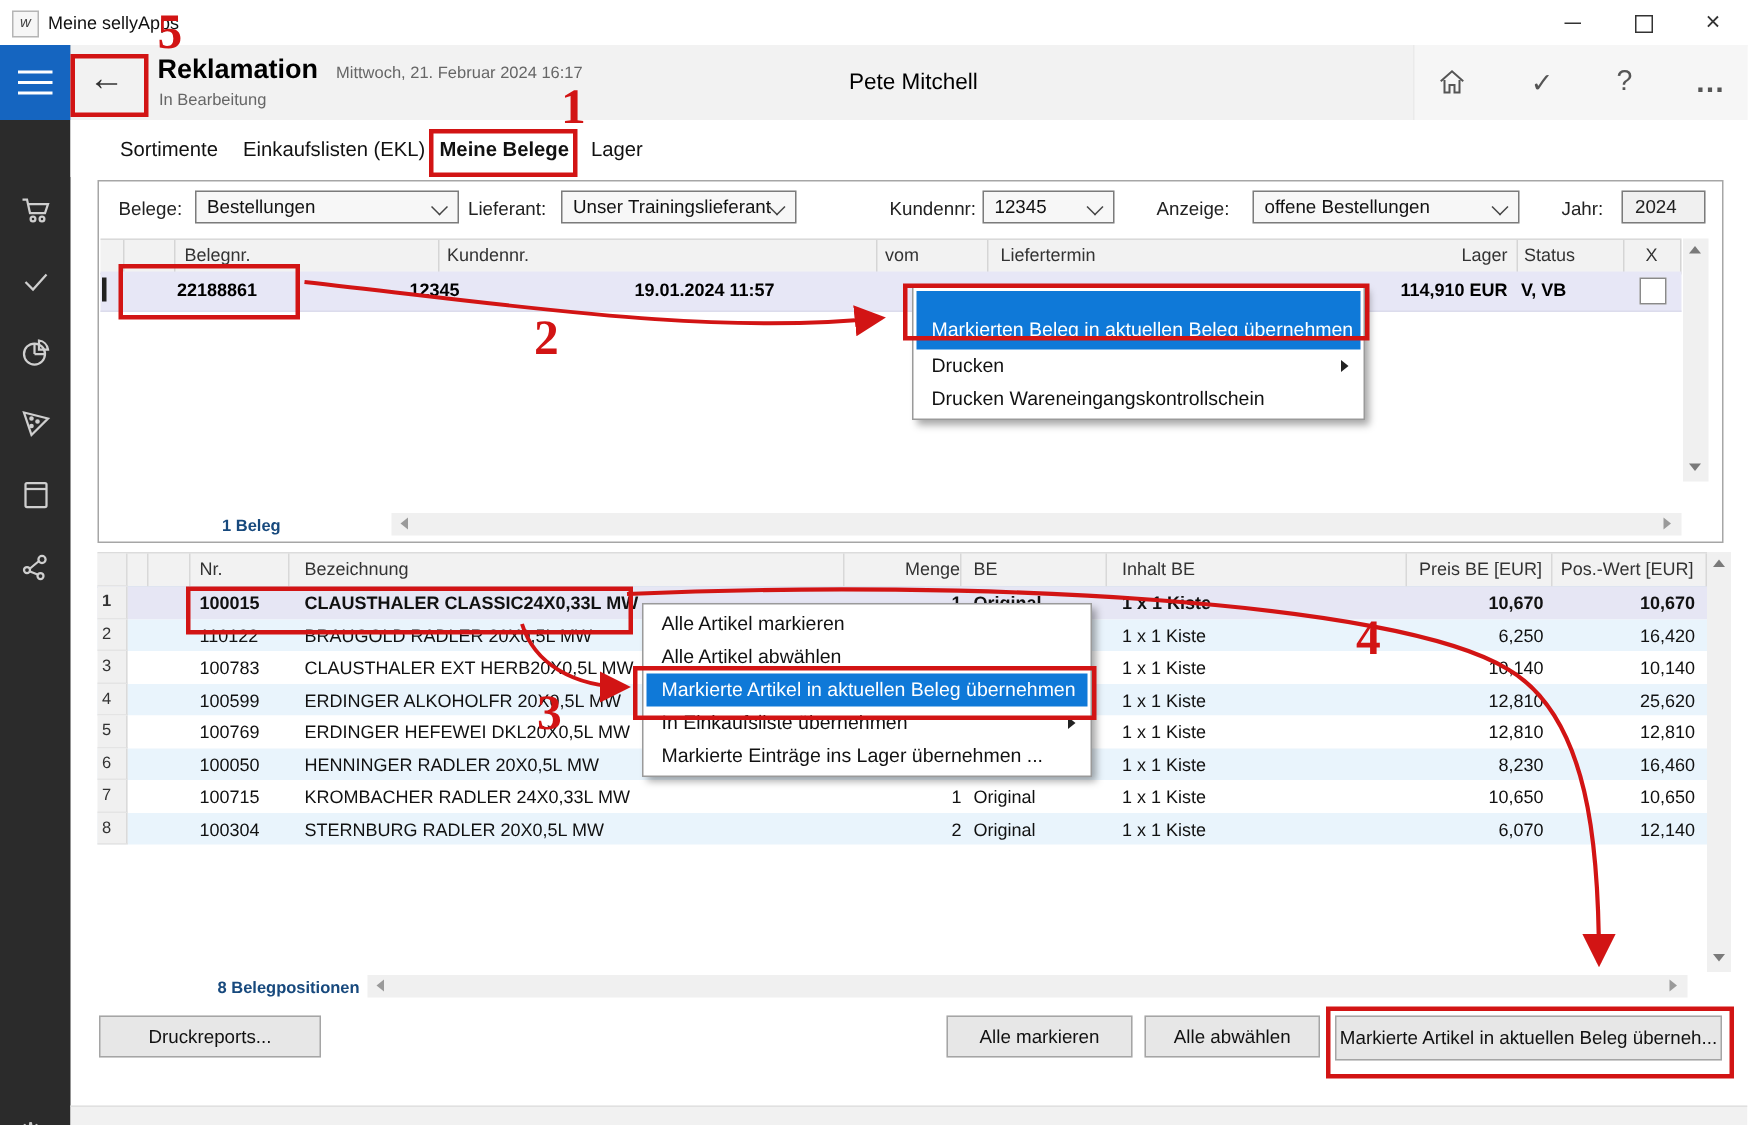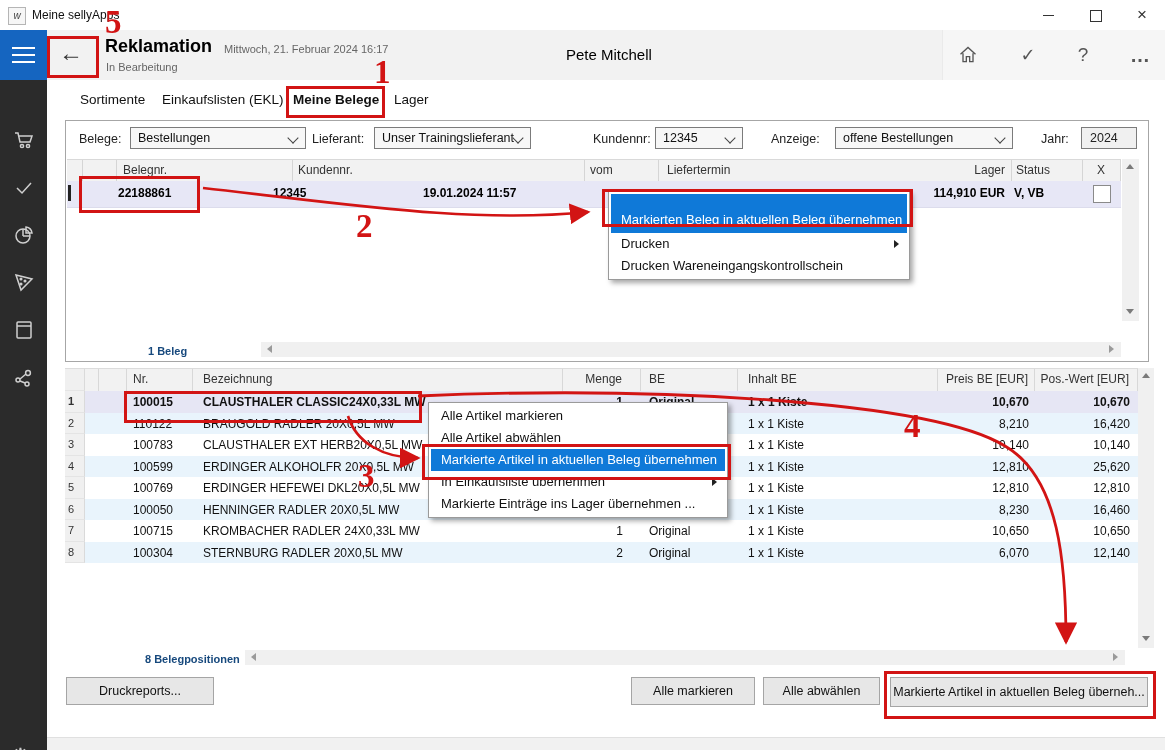--- a/index.html
+++ b/index.html
@@ -79,21 +79,21 @@
   .lth{box-sizing:border-box;font-size:12px;color:#333;padding-top:3px;border-right:1px solid #d8d8d8;height:22px}
   .ltbody{left:65px;top:391px;width:1073px}
   .lt-row{display:flex;height:21.5px;background:#fff}
   .lt-row.alt{background:#e9f4fc}
   .lt-row.selrow{background:#e6e6f4;font-weight:bold}
   .lc{box-sizing:border-box;padding-top:4px;font-size:12px;color:#111;overflow:hidden;white-space:nowrap}
   .c0{width:20px;background:#f0f0f0;border-right:1px solid #dadada;border-bottom:1px solid #e4e4e4;padding-left:3px;font-size:11px;color:#333}
   .c1{width:14px}.c2{width:28px}
   .c3{width:66px;padding-left:6px}
   .c4{width:370px;padding-left:10px}
-  .c5{width:78px;text-align:right;padding-right:18px}
+  .c5{width:78px;text-align:right;padding-right:0}
   .c6{width:97px;padding-left:8px}
   .c7{width:200px;padding-left:10px}
   .c8{width:97px;text-align:right;padding-right:6px}
   .c9{width:103px;text-align:right;padding-right:8px}
 
   
   .btn{background:#e7e7e7;border:1px solid #a5a5a5;font-size:12.5px;color:#111;text-align:center;box-sizing:border-box}
   .bottomstrip{left:47px;top:737px;width:1118px;height:13px;background:#f1f1f1;border-top:1px solid #e0e0e0}
 
   
@@ -275,21 +275,21 @@
     </div>
     <div class="lt-row alt">
       <div class="lc c0">2</div>
       <div class="lc c1"></div>
       <div class="lc c2"></div>
       <div class="lc c3">110122</div>
       <div class="lc c4">BRAUGOLD RADLER 20X0,5L MW</div>
       <div class="lc c5"></div>
       <div class="lc c6"></div>
       <div class="lc c7">1 x 1 Kiste</div>
-      <div class="lc c8">8,210</div>
+      <div class="lc c8">6,250</div>
       <div class="lc c9">16,420</div>
     </div>
     <div class="lt-row">
       <div class="lc c0">3</div>
       <div class="lc c1"></div>
       <div class="lc c2"></div>
       <div class="lc c3">100783</div>
       <div class="lc c4">CLAUSTHALER EXT HERB20X0,5L MW</div>
       <div class="lc c5"></div>
       <div class="lc c6"></div>

